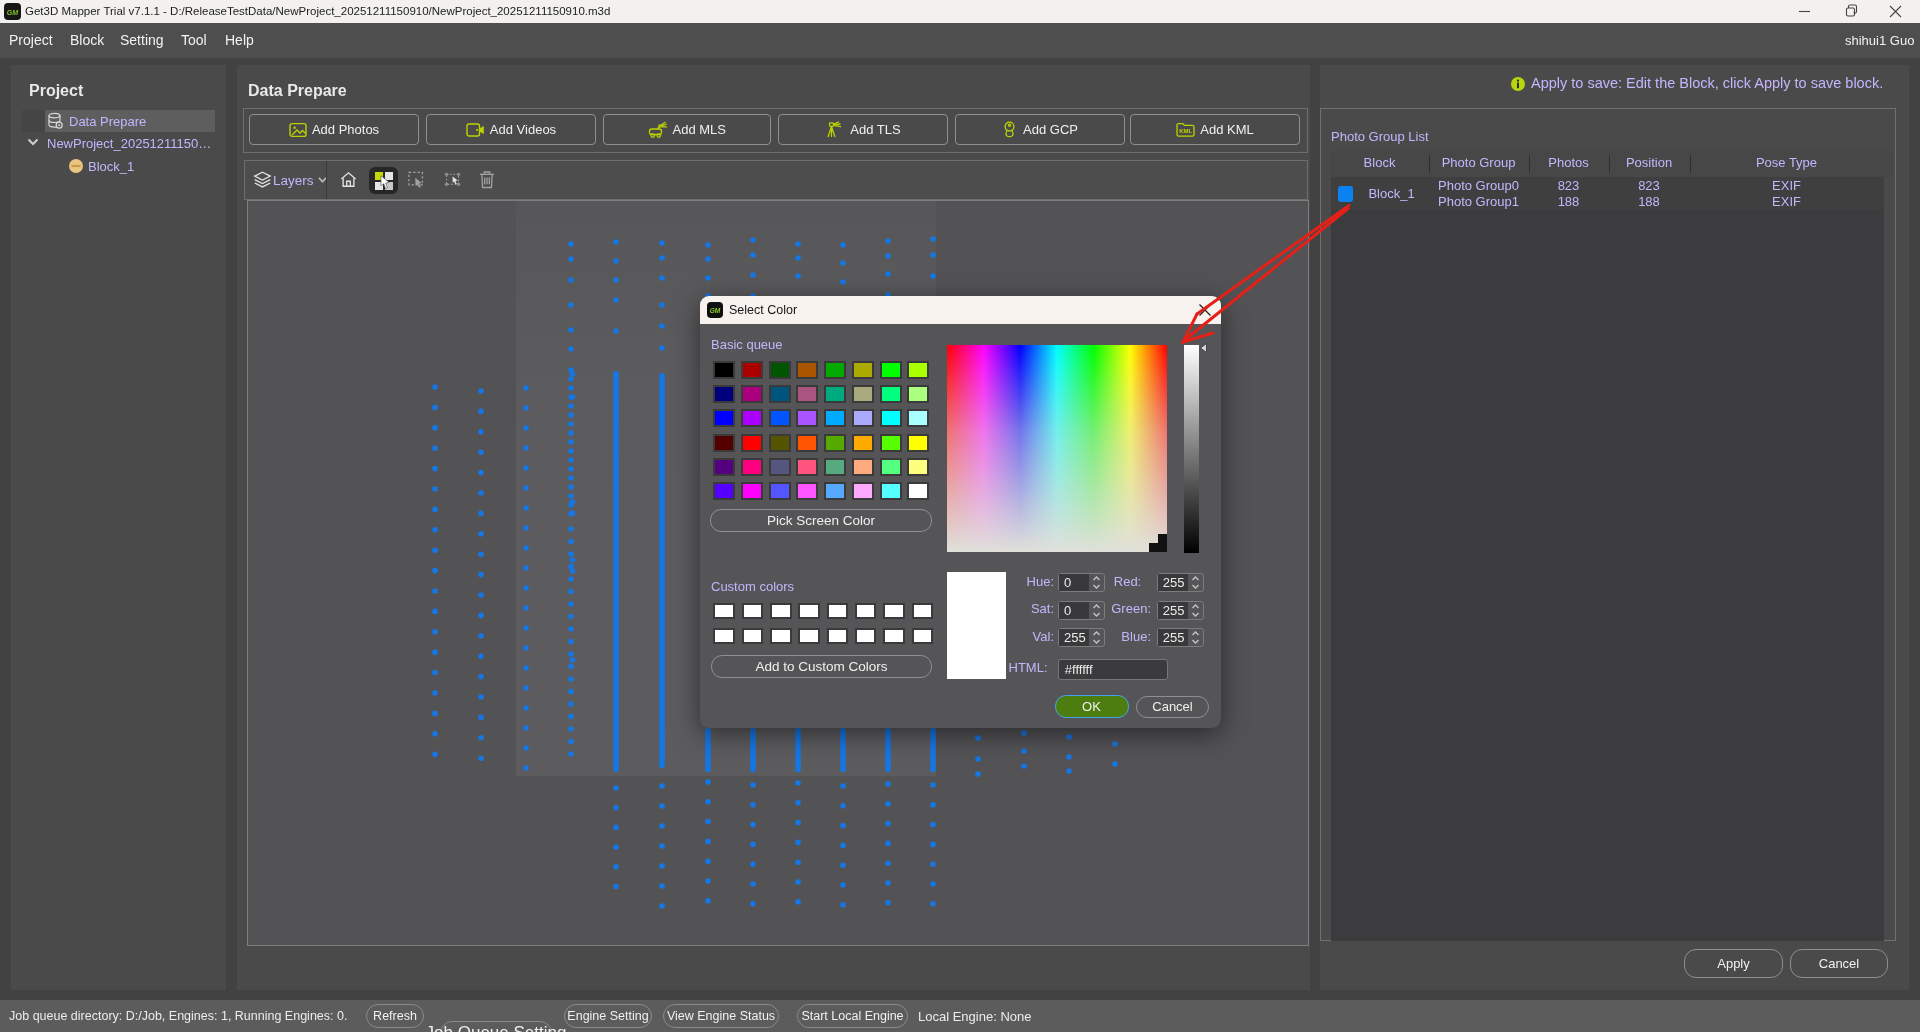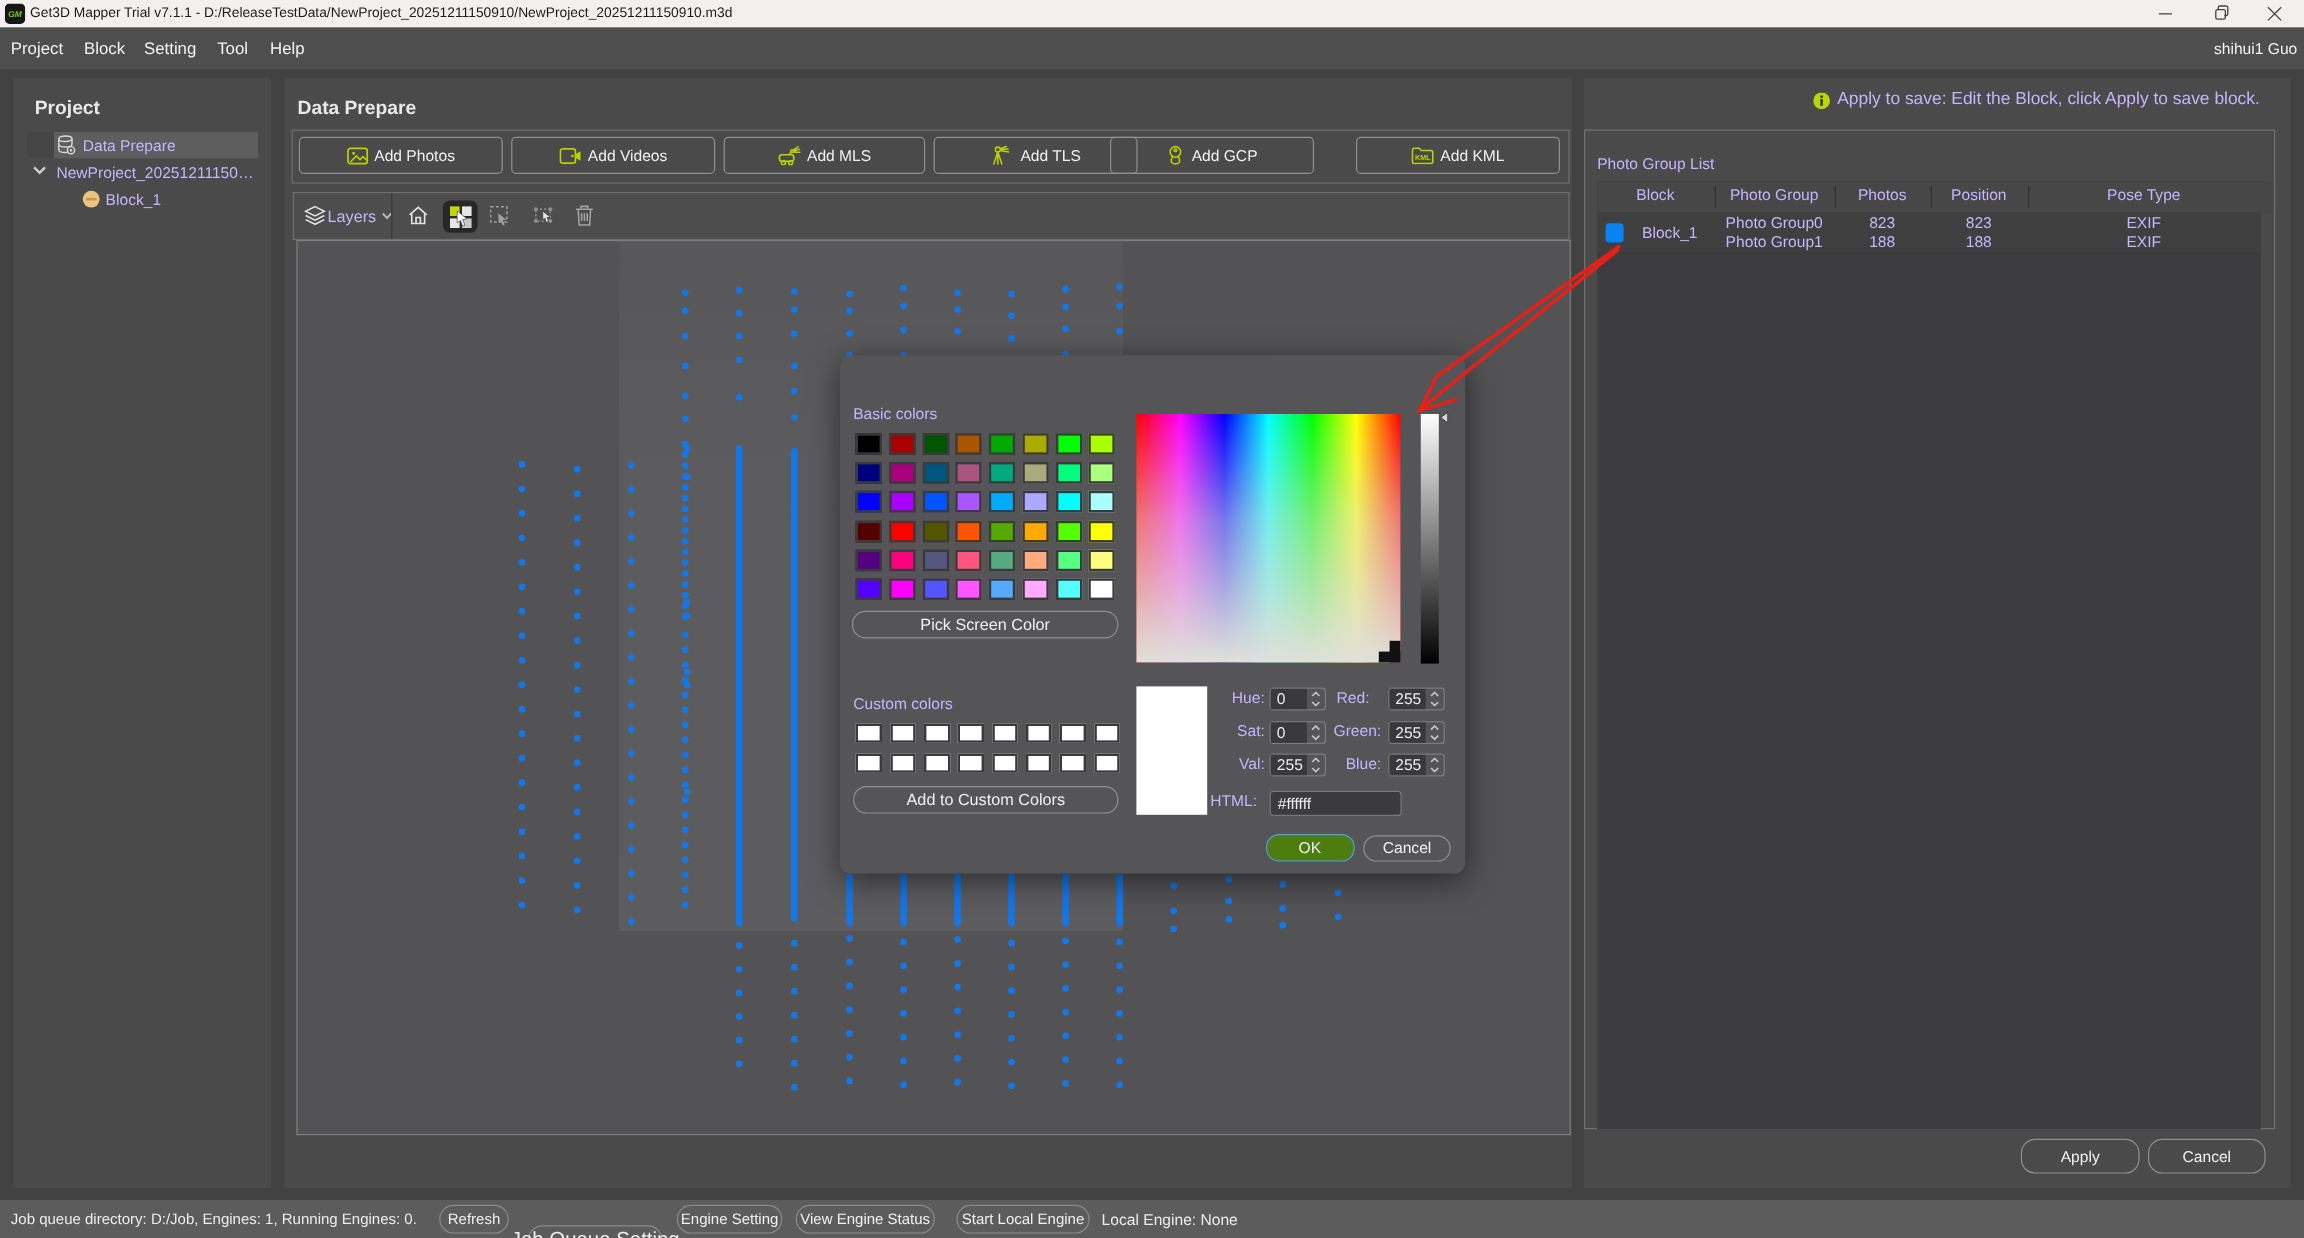--- a/index.html
+++ b/index.html
@@ -118,21 +118,21 @@
   <div class="btn" style="left:541px;top:49px;width:170px;height:31px">
       <svg width="20" height="17" viewBox="0 0 20 17">
         <g stroke="#bcd202" stroke-width="1.3" fill="none">
           <path d="M6.5 5.5 L3 16 M6.5 5.5 L10 16 M6.5 8 L6.5 16"></path>
           <rect x="4.6" y="1.8" width="3.8" height="3.6" rx="0.8"></rect>
           <path d="M8.8 3 L14 0.8 M9 3.8 L15.5 3 M9 4.6 L16 5.6"></path>
         </g>
       </svg>
       <span>Add TLS</span>
     </div>
-  <div class="btn" style="left:688px;top:49px;width:170px;height:31px">
+  <div class="btn" style="left:718px;top:49px;width:170px;height:31px">
       <svg width="16" height="17" viewBox="0 0 16 17">
         <g stroke="#bcd202" stroke-width="1.3" fill="none">
           <circle cx="7.5" cy="5.6" r="4.4"></circle>
           <circle cx="7.5" cy="4.2" r="1.1"></circle>
           <path d="M5.2 9.3 C3.6 12.2 3.6 13.6 4.6 14.6 C6 16 9 16 10.4 14.6 C11.4 13.6 11.4 12.2 9.8 9.3"></path>
         </g>
       </svg>
       <span>Add GCP</span>
     </div>
   <div class="btn" style="left:893px;top:49px;width:170px;height:31px">
@@ -474,21 +474,31 @@
   <div class="abs" style="left:9px;top:9px">Job queue directory: D:/Job, Engines: 1, Running Engines: 0.</div>
   <div class="btn pill" style="left:366px;top:4px;width:58px;height:24px;font-size:12.5px;border-color:#8a8a8a">Refresh</div>
   <div class="btn pill" style="left:440px;top:21px;width:112px;height:24px;font-size:17px;border-color:#8a8a8a">Job Queue Setting</div>
   <div class="btn pill" style="left:564px;top:4px;width:88px;height:24px;font-size:12.5px;border-color:#8a8a8a">Engine Setting</div>
   <div class="btn pill" style="left:663px;top:4px;width:116px;height:24px;font-size:12.5px;border-color:#8a8a8a">View Engine Status</div>
   <div class="btn pill" style="left:797px;top:4px;width:111px;height:24px;font-size:12.5px;border-color:#8a8a8a">Start Local Engine</div>
   <div class="abs" style="left:918px;top:9px;font-size:13px">Local Engine: None</div>
 </div>
 
 <div class="abs" style="left:700px;top:296px;width:521px;height:432px;background:#555557;border-radius:9px;box-shadow:0 6px 26px rgba(0,0,0,.5)">
-  <div class="lbl" style="left:11px;top:41px">Basic colors</div>
+  <div class="abs" style="left:0;top:0;width:521px;height:28px;background:#f7f2ee;border-radius:9px 9px 0 0">
+    <svg class="abs" style="left:7px;top:6px" width="16" height="16" viewBox="0 0 16 16">
+      <rect width="16" height="16" rx="4" fill="#101010"></rect>
+      <text x="8" y="11" font-size="6.5" font-weight="bold" fill="#8cd426" text-anchor="middle" font-style="italic">GM</text>
+    </svg>
+    <div class="abs" style="left:29px;top:7px;font-size:12.5px;color:#161616">Select Color</div>
+    <svg class="abs" style="left:499px;top:8px" width="12" height="12" viewBox="0 0 12 12">
+        <path d="M0.5 0.5 L11.5 11.5 M11.5 0.5 L0.5 11.5" stroke="#222" stroke-width="1.3"></path>
+      </svg>
+  </div>
+  <div class="lbl" style="left:11px;top:41px">Basic queue</div>
   <div class="abs" style="left:-700px;top:-296px">
       <div class="sw" style="left:713.2px;top:360.9px;background:rgb(0,0,0)"></div>
       <div class="sw" style="left:740.9px;top:360.9px;background:rgb(170,0,0)"></div>
       <div class="sw" style="left:768.7px;top:360.9px;background:rgb(0,85,0)"></div>
       <div class="sw" style="left:796.4px;top:360.9px;background:rgb(170,85,0)"></div>
       <div class="sw" style="left:824.2px;top:360.9px;background:rgb(0,170,0)"></div>
       <div class="sw" style="left:851.9px;top:360.9px;background:rgb(170,170,0)"></div>
       <div class="sw" style="left:879.6px;top:360.9px;background:rgb(0,255,0)"></div>
       <div class="sw" style="left:907.4px;top:360.9px;background:rgb(170,255,0)"></div>
       <div class="sw" style="left:713.2px;top:385.1px;background:rgb(0,0,127)"></div>

